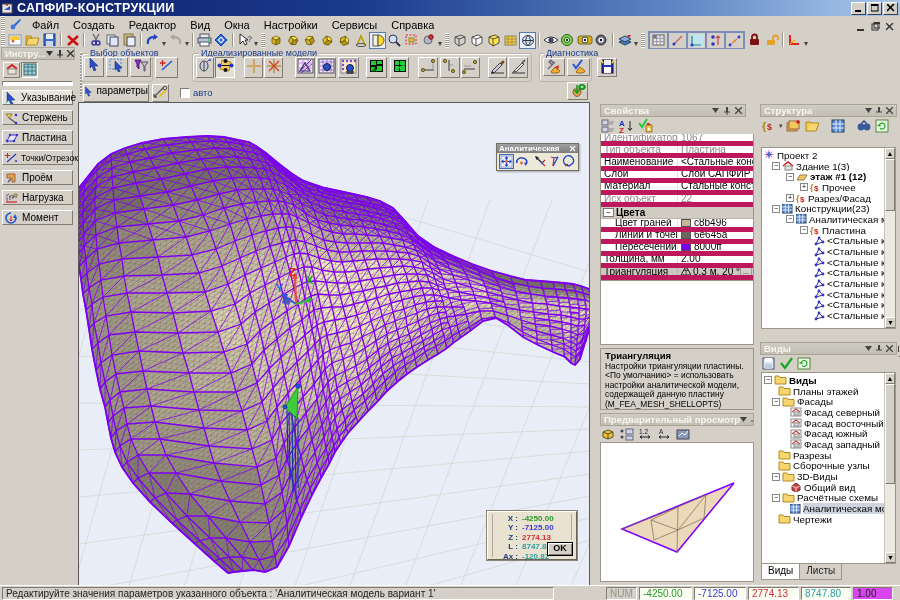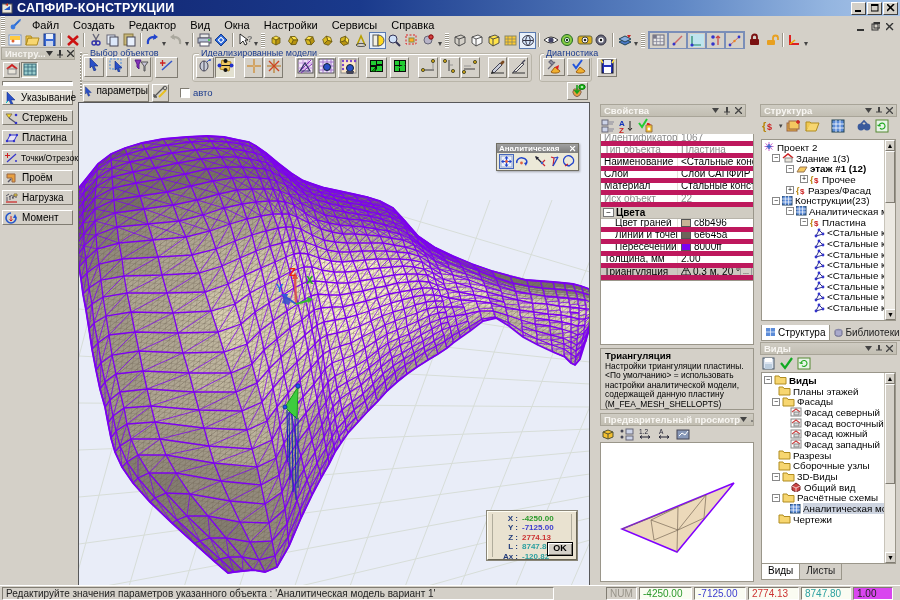--- a/index.html
+++ b/index.html
@@ -989,21 +989,21 @@
         <svg width="16" height="14" viewBox="0 0 16 14">
           <circle cx="5" cy="8" r="3.4" fill="#3a5a9c"></circle>
           <circle cx="11" cy="8" r="3.4" fill="#3a5a9c"></circle>
           <path d="M5 5 L8 2 L11 5" stroke="#3a5a9c" stroke-width="1.6" fill="none"></path>
         </svg>
         <svg width="14" height="14" viewBox="0 0 14 14">
           <rect x="1" y="1" width="12" height="12" fill="#e8f4e8" stroke="#583"></rect>
           <path d="M4 7 a3 3 0 1 1 1 2.3 M4 7 l-1.5 -1 M4 7 l1.8 -0.4" stroke="#2a2" stroke-width="1.2" fill="none"></path>
         </svg>
       </div>
-      <div style="margin:4px 2px;background:#fff;border:1px solid #9a968a;height:182px;position:relative;overflow:hidden">
+      <div style="margin:12px 2px;background:#fff;border:1px solid #9a968a;height:182px;position:relative;overflow:hidden">
         <div class="tree" style="padding:2px 0 0 2px">
           <div class="tnode"><svg width="11" height="10" viewBox="0 0 11 10" style="margin-right:2px;flex:0 0 auto">
               <path d="M5 0 V9 M0.5 4.5 H9.5 M1.5 1.5 L8.5 7.5 M8.5 1.5 L1.5 7.5" stroke="#c6c" stroke-width="1"></path>
               <path d="M5 2 V7 M2.5 4.5 H7.5" stroke="#36c" stroke-width="1.4"></path>
             </svg>Проект 2</div>
           <div class="tnode" style="padding-left:8px"><span class="texp">−</span><svg width="12" height="10" viewBox="0 0 12 10" style="margin-right:2px;flex:0 0 auto">
               <path d="M1 5 L6 1 L11 5" stroke="#c22" stroke-width="1.6" fill="none"></path>
               <rect x="3" y="5" width="7" height="4" fill="#e8e4da" stroke="#888"></rect>
             </svg>Здание 1(3)</div>
           <div class="tnode" style="padding-left:22px">

